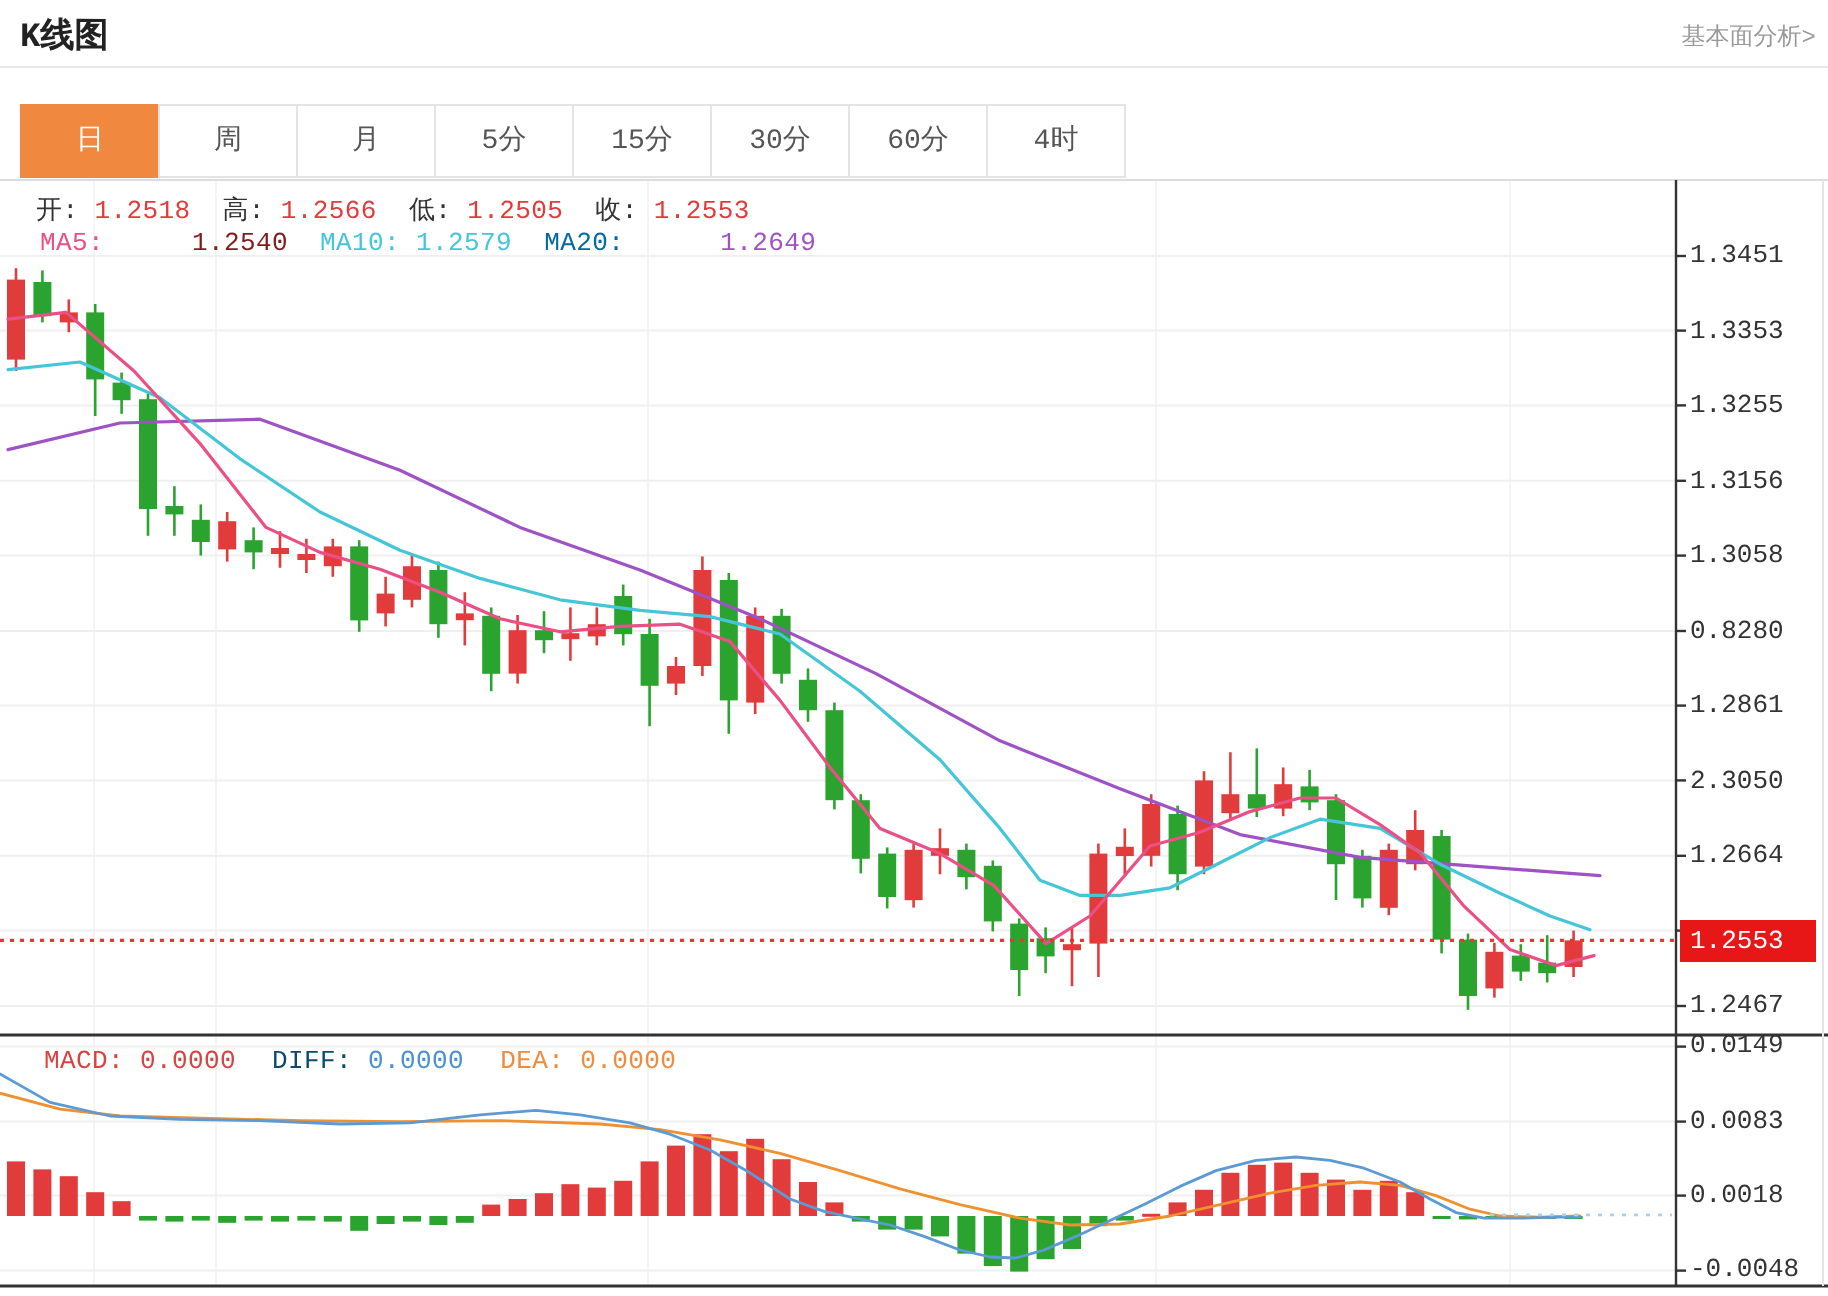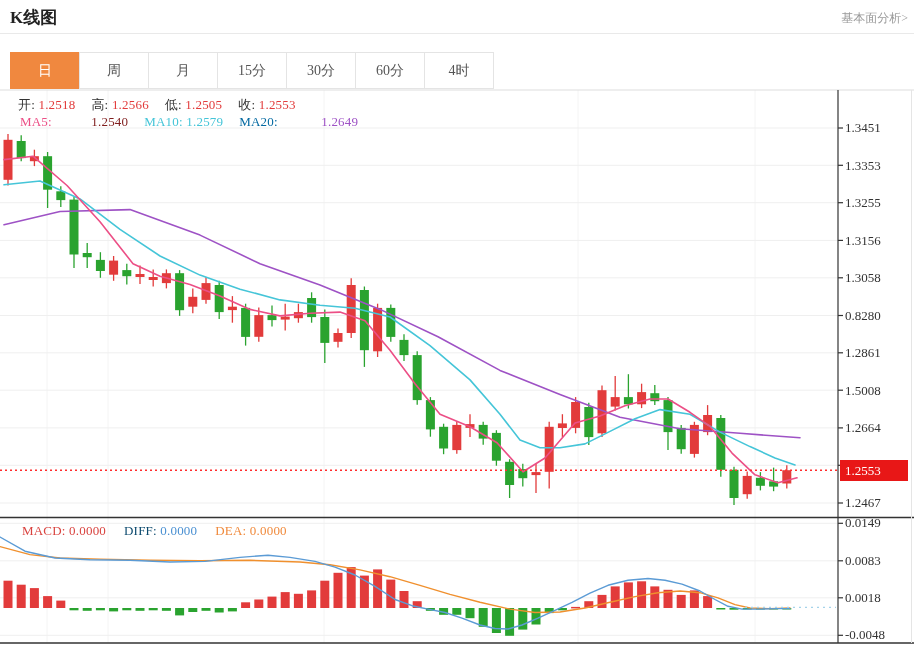--- a/index.html
+++ b/index.html
@@ -1,19 +1,19 @@
 <!DOCTYPE html>
 <html><head>
 <meta charset="utf-8">
 <style>
   * { margin:0; padding:0; box-sizing:border-box; }
   html,body { background:#fff; }
   #page {
     position:relative; width:914px; height:648px; overflow:hidden;
-    background:#fff; font-family:Liberation Serif, serif;padding-left:25px;
+    background:#fff; font-family:Liberation Mono, monospace;padding-left:25px;
   }
   .hdr-title { position:absolute; left:10px; top:6px; font-size:17px; font-weight:bold; color:#222; }
   .hdr-link  { position:absolute; right:6px; top:10px; font-size:12px; color:#999; cursor:pointer; }
   .hdr-divider { position:absolute; left:0; top:33px; width:914px; height:1px; background:#e9e9e9; }
   .tab-bar { position:absolute; left:10px; top:52px; display:flex; }
   .tab {
     width:70px; height:37px; line-height:36px; text-align:center; font-size:14px; color:#555;
     background:#fff; border:1px solid #e4e4e4; margin-left:-1px; cursor:pointer;
   }
   .tab:first-child { margin-left:0; }
@@ -37,20 +37,21 @@
 
 <div id="page">
   <div class="hdr-title">K线图</div>
   <div class="hdr-link">基本面分析&gt;</div>
   <div class="hdr-divider"></div>
 
   <div class="tab-bar">
       <div class="tab active">日</div>
       <div class="tab">周</div>
       <div class="tab">月</div>
+      <div class="tab">5分</div>
       <div class="tab">15分</div>
       <div class="tab">30分</div>
       <div class="tab">60分</div>
       <div class="tab">4时</div>
     </div>
 
   <svg id="chart-svg" viewBox="0 0 914 648" xmlns="http://www.w3.org/2000/svg">
       <line x1="47" y1="90" x2="47" y2="643" stroke="#f4f4f4" stroke-width="1"></line>
       <line x1="108" y1="90" x2="108" y2="643" stroke="#f4f4f4" stroke-width="1"></line>
       <line x1="324" y1="90" x2="324" y2="643" stroke="#f4f4f4" stroke-width="1"></line>
@@ -298,21 +299,21 @@
     </div>
 
   <div>
       <span class="axis-label" style="top: 120px;">1.3451</span>
       <span class="axis-label" style="top: 157.5px;">1.3353</span>
       <span class="axis-label" style="top: 195px;">1.3255</span>
       <span class="axis-label" style="top: 232.5px;">1.3156</span>
       <span class="axis-label" style="top: 270px;">1.3058</span>
       <span class="axis-label" style="top: 307.5px;">0.8280</span>
       <span class="axis-label" style="top: 345px;">1.2861</span>
-      <span class="axis-label" style="top: 382.5px;">1.5008</span>
+      <span class="axis-label" style="top: 382.5px;">2.3050</span>
       <span class="axis-label" style="top: 420px;">1.2664</span>
       <span class="axis-label" style="top: 457.5px;">1.2566</span>
       <span class="axis-label" style="top: 495px;">1.2467</span>
     </div>
   <div>
       <span class="axis-label" style="top: 515.338px;">0.0149</span>
       <span class="axis-label" style="top: 552.839px;">0.0083</span>
       <span class="axis-label" style="top: 589.772px;">0.0018</span>
       <span class="axis-label" style="top: 627.274px;">-0.0048</span>
     </div>

